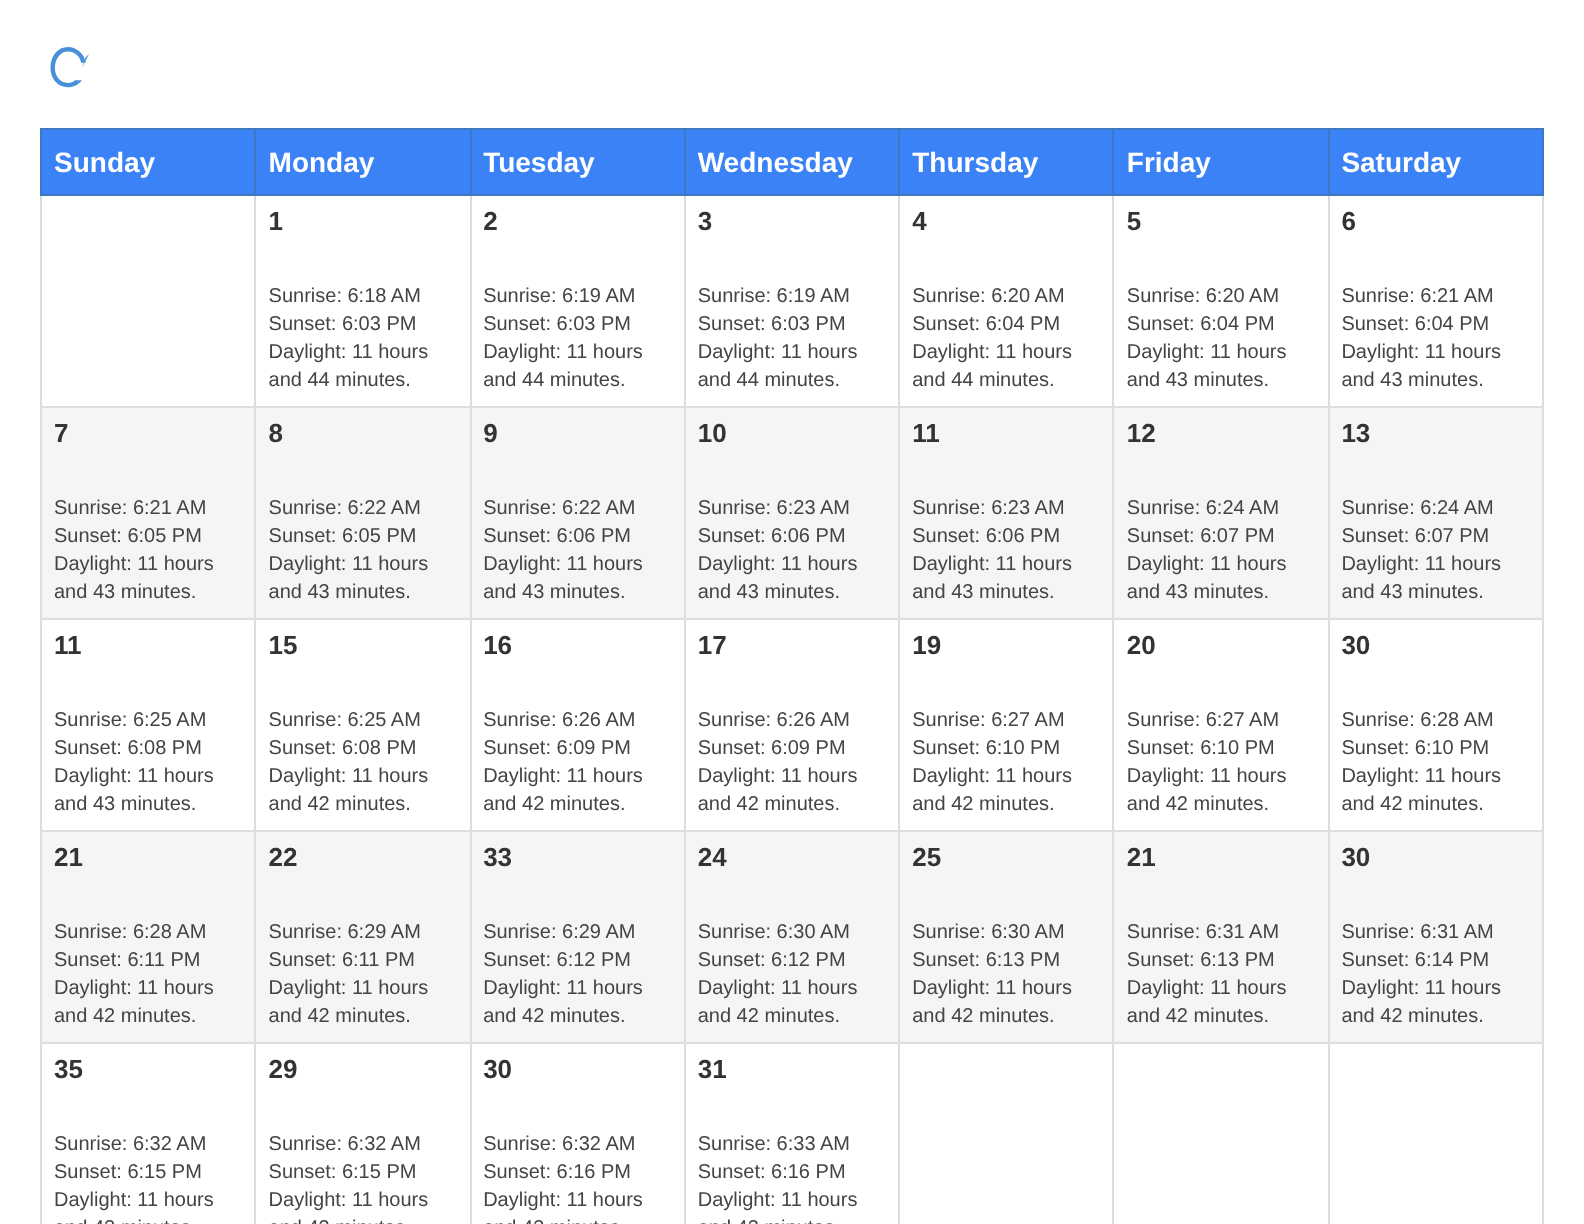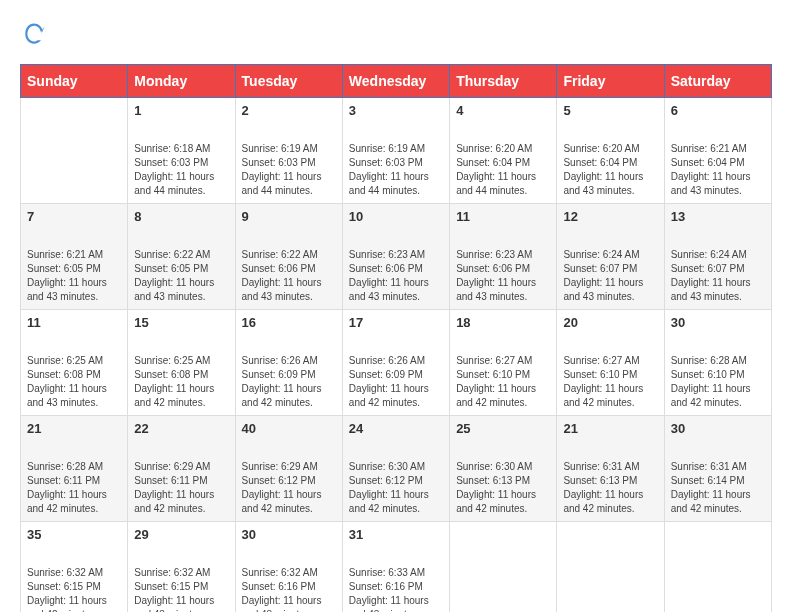--- a/index.html
+++ b/index.html
@@ -52,21 +52,21 @@
     .subtitle {
       font-size: 16px;
       color: #555;
     }
     table {
       width: 100%;
       border-collapse: collapse;
       border: 1px solid #ccc;
     }
     th {
-      background-color: #ef4444;
+      background-color: #3b82f6;
       color: white;
       text-align: left;
       padding: 8px 6px;
       font-size: 14px;
       font-weight: bold;
       border: 1px solid #3d78c0;
     }
     td {
       vertical-align: top;
       padding: 5px 6px;
@@ -204,21 +204,21 @@
         </td>
         <td>
           <span class="day-number">16</span>
           <div class="day-info">Sunrise: 6:26 AM<br>Sunset: 6:09 PM<br>Daylight: 11 hours and 42 minutes.</div>
         </td>
         <td>
           <span class="day-number">17</span>
           <div class="day-info">Sunrise: 6:26 AM<br>Sunset: 6:09 PM<br>Daylight: 11 hours and 42 minutes.</div>
         </td>
         <td>
-          <span class="day-number">18</span>
+          <span class="day-number">19</span>
           <div class="day-info">Sunrise: 6:27 AM<br>Sunset: 6:10 PM<br>Daylight: 11 hours and 42 minutes.</div>
         </td>
         <td>
           <span class="day-number">20</span>
           <div class="day-info">Sunrise: 6:27 AM<br>Sunset: 6:10 PM<br>Daylight: 11 hours and 42 minutes.</div>
         </td>
         <td>
           <span class="day-number">30</span>
           <div class="day-info">Sunrise: 6:28 AM<br>Sunset: 6:10 PM<br>Daylight: 11 hours and 42 minutes.</div>
         </td>
@@ -226,21 +226,21 @@
       <tr>
         <td>
           <span class="day-number">21</span>
           <div class="day-info">Sunrise: 6:28 AM<br>Sunset: 6:11 PM<br>Daylight: 11 hours and 42 minutes.</div>
         </td>
         <td>
           <span class="day-number">22</span>
           <div class="day-info">Sunrise: 6:29 AM<br>Sunset: 6:11 PM<br>Daylight: 11 hours and 42 minutes.</div>
         </td>
         <td>
-          <span class="day-number">40</span>
+          <span class="day-number">33</span>
           <div class="day-info">Sunrise: 6:29 AM<br>Sunset: 6:12 PM<br>Daylight: 11 hours and 42 minutes.</div>
         </td>
         <td>
           <span class="day-number">24</span>
           <div class="day-info">Sunrise: 6:30 AM<br>Sunset: 6:12 PM<br>Daylight: 11 hours and 42 minutes.</div>
         </td>
         <td>
           <span class="day-number">25</span>
           <div class="day-info">Sunrise: 6:30 AM<br>Sunset: 6:13 PM<br>Daylight: 11 hours and 42 minutes.</div>
         </td>

